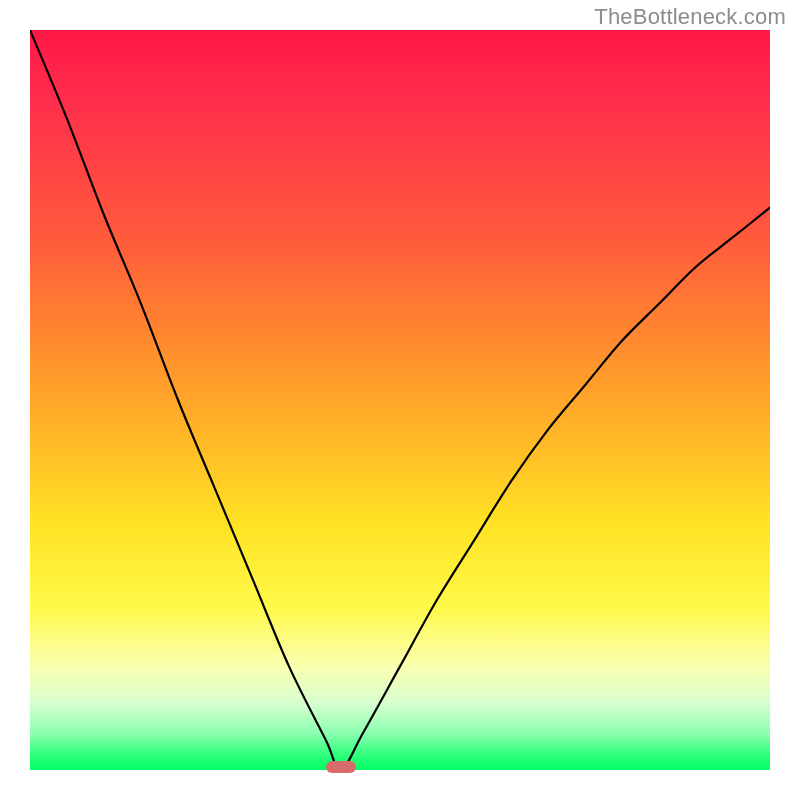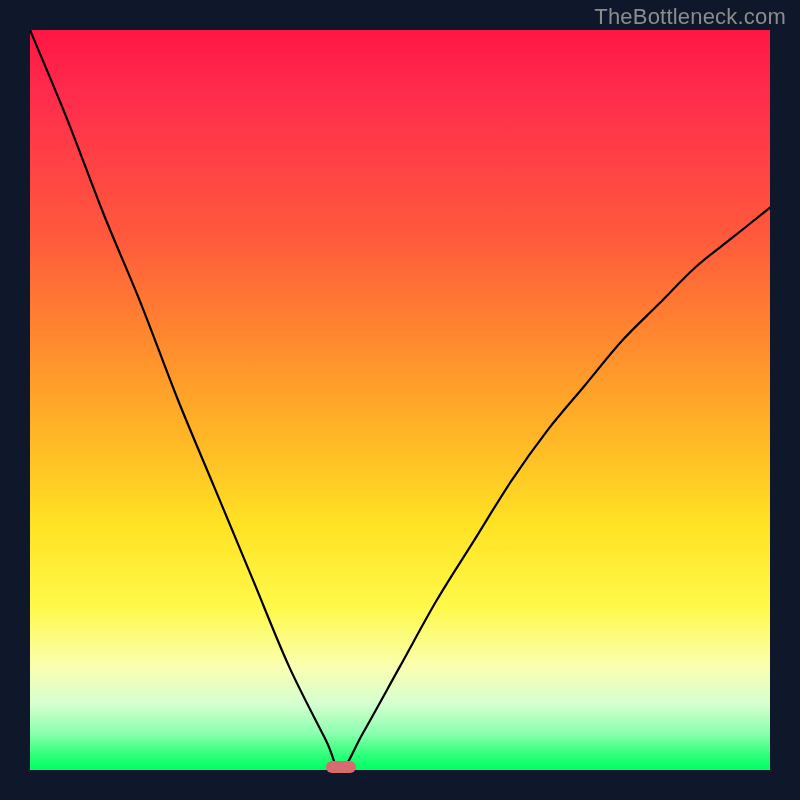--- a/index.html
+++ b/index.html
@@ -8,21 +8,21 @@
     width: 800px;
     height: 800px;
     overflow: hidden;
     background: #000;
     font-family: Arial, Helvetica, sans-serif;
   }
   .frame {
     position: relative;
     width: 800px;
     height: 800px;
-    background: #0f172a;
+    background: #ffffff;
   }
   .plot {
     position: absolute;
     left: 30px;
     top: 30px;
     width: 740px;
     height: 740px;
     
     background: linear-gradient(
       to bottom,

